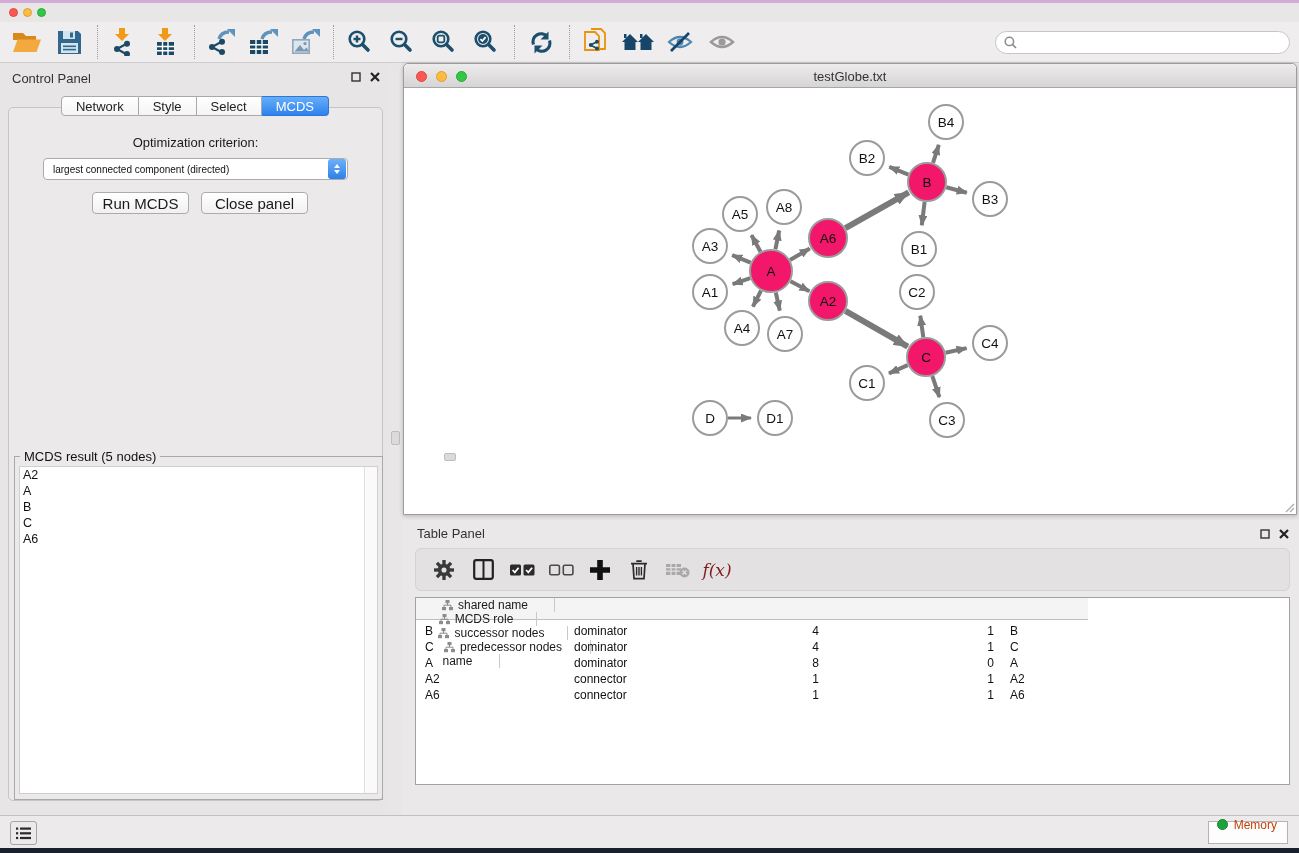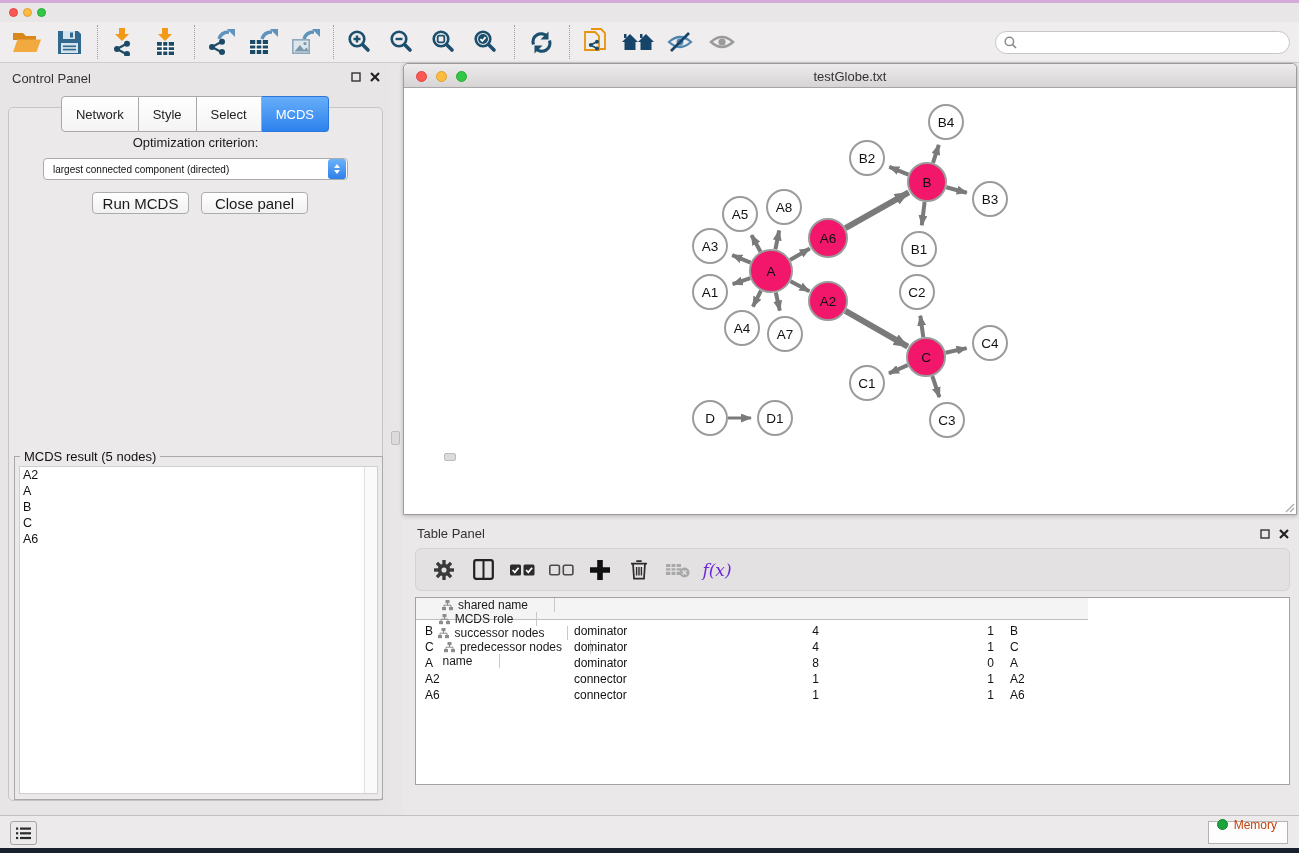--- a/index.html
+++ b/index.html
@@ -22,21 +22,21 @@
   .tb-btn { width:34px; height:32px; display:flex; align-items:center; justify-content:center; flex:0 0 auto; margin-right:8px; cursor:default; }
   .tb-sep { width:1px; height:34px; border-left:1px dotted #9d9d9d; margin:0 9px 0 3px; flex:0 0 auto; }
   .searchbox { position:absolute; right:9px; top:9px; width:295px; height:23px; background:#fff; border:1px solid #C6C6C6; border-radius:12px; display:flex; align-items:center; padding-left:8px; }
   .searchbox input { border:none; outline:none; flex:1; font-size:12px; background:transparent; margin-left:5px; }
 
   
   .control-panel { position:absolute; left:0; top:63px; width:390px; height:752px; background:#E7E5E6; }
   .cp-header-title { position:absolute; left:12px; top:8px; font-size:13px; color:#333; }
   .panel-icons { position:absolute; right:10px; top:9px; display:flex; gap:9px; align-items:center; }
   .cp-tabs { position:absolute; left:0; right:0; top:33px; display:flex; justify-content:center; z-index:2; }
-  .cp-tab { height:36px; padding:0 14px; background:linear-gradient(#FFFFFF,#F4F4F4); border:1px solid #A9A9A9; border-left:none; font-size:13px; color:#222; display:flex; align-items:center; cursor:default; }
+  .cp-tab { height:20px; padding:0 14px; background:linear-gradient(#FFFFFF,#F4F4F4); border:1px solid #A9A9A9; border-left:none; font-size:13px; color:#222; display:flex; align-items:center; cursor:default; }
   .cp-tab:first-child { border-left:1px solid #A9A9A9; border-radius:4px 0 0 4px; }
   .cp-tab:last-child { border-radius:0 4px 4px 0; }
   .cp-tab.active { background:linear-gradient(#66AEF9,#2E82EE); color:#fff; border-color:#2E76D8; }
   .cp-body { position:absolute; left:8px; right:7px; top:44px; bottom:14px; background:#EBE9EA; border:1px solid #C6C4C5; border-radius:5px; }
   .opt-label { position:absolute; left:0; right:0; top:27px; text-align:center; font-size:13px; color:#1a1a1a; }
   .dropdown { position:absolute; left:34px; top:50px; width:305px; height:22px; background:#fff; border:1px solid #ABABAB; border-radius:4px; display:flex; align-items:center; }
   .dropdown .dd-text { flex:1; font-size:10px; color:#111; padding-left:9px; white-space:nowrap; overflow:hidden; }
   .dd-stepper { width:18px; height:20px; margin-right:1px; border-radius:3px; background:linear-gradient(#6CB1FA,#2D7FE9); display:flex; flex-direction:column; align-items:center; justify-content:center; gap:2px; }
   .dd-stepper .up { width:0; height:0; border-left:3.5px solid transparent; border-right:3.5px solid transparent; border-bottom:4px solid #fff; }
   .dd-stepper .dn { width:0; height:0; border-left:3.5px solid transparent; border-right:3.5px solid transparent; border-top:4px solid #fff; }
@@ -61,21 +61,21 @@
   .net-lights .light { width:11px; height:11px; }
   .net-canvas { position:absolute; left:0; right:0; top:25px; bottom:0; background:#fff; }
   .resize-grip { position:absolute; right:1px; bottom:1px; width:12px; height:12px; }
   .grip-h { position:absolute; left:444px; top:453px; width:12px; height:8px; background:#DBDBDB; border:1px solid #BDBDBD; border-radius:2px; }
 
   
   .table-panel { position:absolute; left:403px; top:520px; width:896px; height:295px; background:#EAE8E9; }
   .tp-title { position:absolute; left:14px; top:6px; font-size:13px; color:#333; }
   .tp-toolbar { position:absolute; left:12px; right:9px; top:28px; height:43px; background:#E3E1E2; border:1px solid #D4D2D3; border-radius:6px; display:flex; align-items:center; padding-left:15px; }
   .tp-tool { width:26px; height:26px; margin-right:13px; display:flex; align-items:center; justify-content:center; }
-  .fx { font-family:"DejaVu Serif","Liberation Serif",serif; font-style:italic; font-size:17px; color:#6d28d9; }
+  .fx { font-family:"DejaVu Serif","Liberation Serif",serif; font-style:italic; font-size:17px; color:#7f1d1d; }
   .tp-table { position:absolute; left:12px; right:9px; top:77px; height:188px; background:#fff; border:1px solid #A2A2A2; overflow:hidden; }
   .table-head { display:flex; height:22px; background:#F4F4F4; border-bottom:1px solid #BEBEBE; width:672px;flex-direction:column; }
   .th { display:flex; align-items:center; justify-content:center; gap:5px; border-right:1px solid #C9C9C9; font-size:12px; color:#1a1a1a; }
   .trow { display:flex; height:16px; align-items:center; }
   .trow:first-child { margin-top:3px; }
   .tcell { font-size:12px; color:#111; white-space:nowrap; }
   .tcell.a-left0 { padding-left:9px; }
   .tcell.a-left1 { padding-left:19px; }
   .tcell.a-right { text-align:right; padding-right:9px; }
   .tcell.a-left4 { padding-left:7px; }

